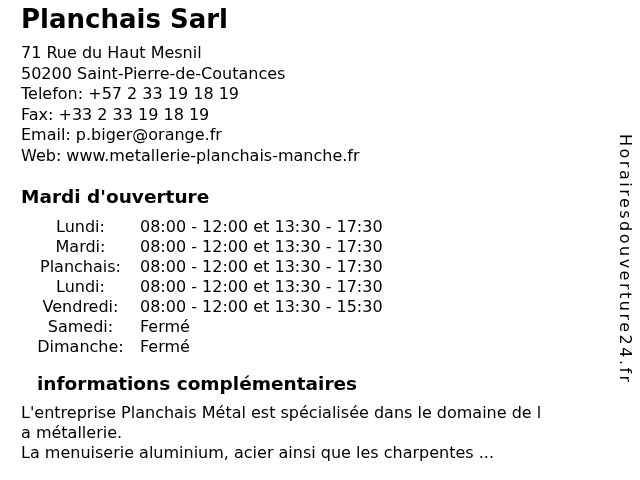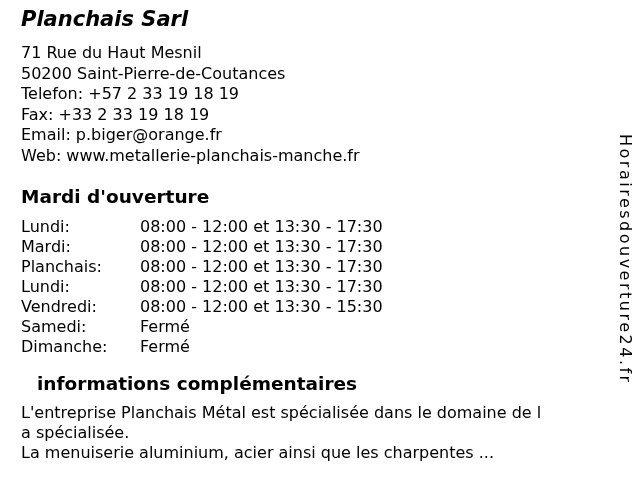--- a/index.html
+++ b/index.html
@@ -13,25 +13,24 @@
     font-family: "DejaVu Sans", "Liberation Sans", sans-serif;
     overflow: hidden;
   }
   .content {
     position: absolute;
     left: 21px;
     top: 6px;
     width: 575px;
   }
   .title {
-    font-size: 21px;
+    font-size: 26px;
     line-height: 27px;
     font-weight: 700;
     margin: 0 0 10px 0;
-    font-style: italic;
   }
   .contact-line {
     font-size: 16px;
     line-height: 20.5px;
     white-space: nowrap;
   }
   .section-heading {
     font-size: 18.5px;
     line-height: 23px;
     font-weight: 700;
@@ -42,20 +41,21 @@
   }
   .hours-row {
     display: flex;
     font-size: 16px;
     line-height: 20px;
     white-space: nowrap;
   }
   .hours-day {
     flex: 0 0 119px;
     width: 119px;
+    text-align: center;
   }
   .desc-line {
     font-size: 16px;
     line-height: 20px;
     white-space: nowrap;
   }
   .watermark {
     position: absolute;
     top: 134px;
     right: 5px;
@@ -112,20 +112,20 @@
       <div class="hours-row">
         <span class="hours-day">Dimanche:</span>
         <span class="hours-time">Fermé</span>
       </div>
     </div>
 
     <h2 class="section-heading additional">informations complémentaires</h2>
 
     <div>
       <div class="desc-line">L'entreprise Planchais Métal est spécialisée dans le domaine de l</div>
-      <div class="desc-line">a spécialisée.</div>
+      <div class="desc-line">a métallerie.</div>
       <div class="desc-line">La menuiserie aluminium, acier ainsi que les charpentes ...</div>
     </div>
 
   </div>
 
   <div class="watermark">Horairesdouverture24.fr</div>
 </div>
 
 </body></html>

